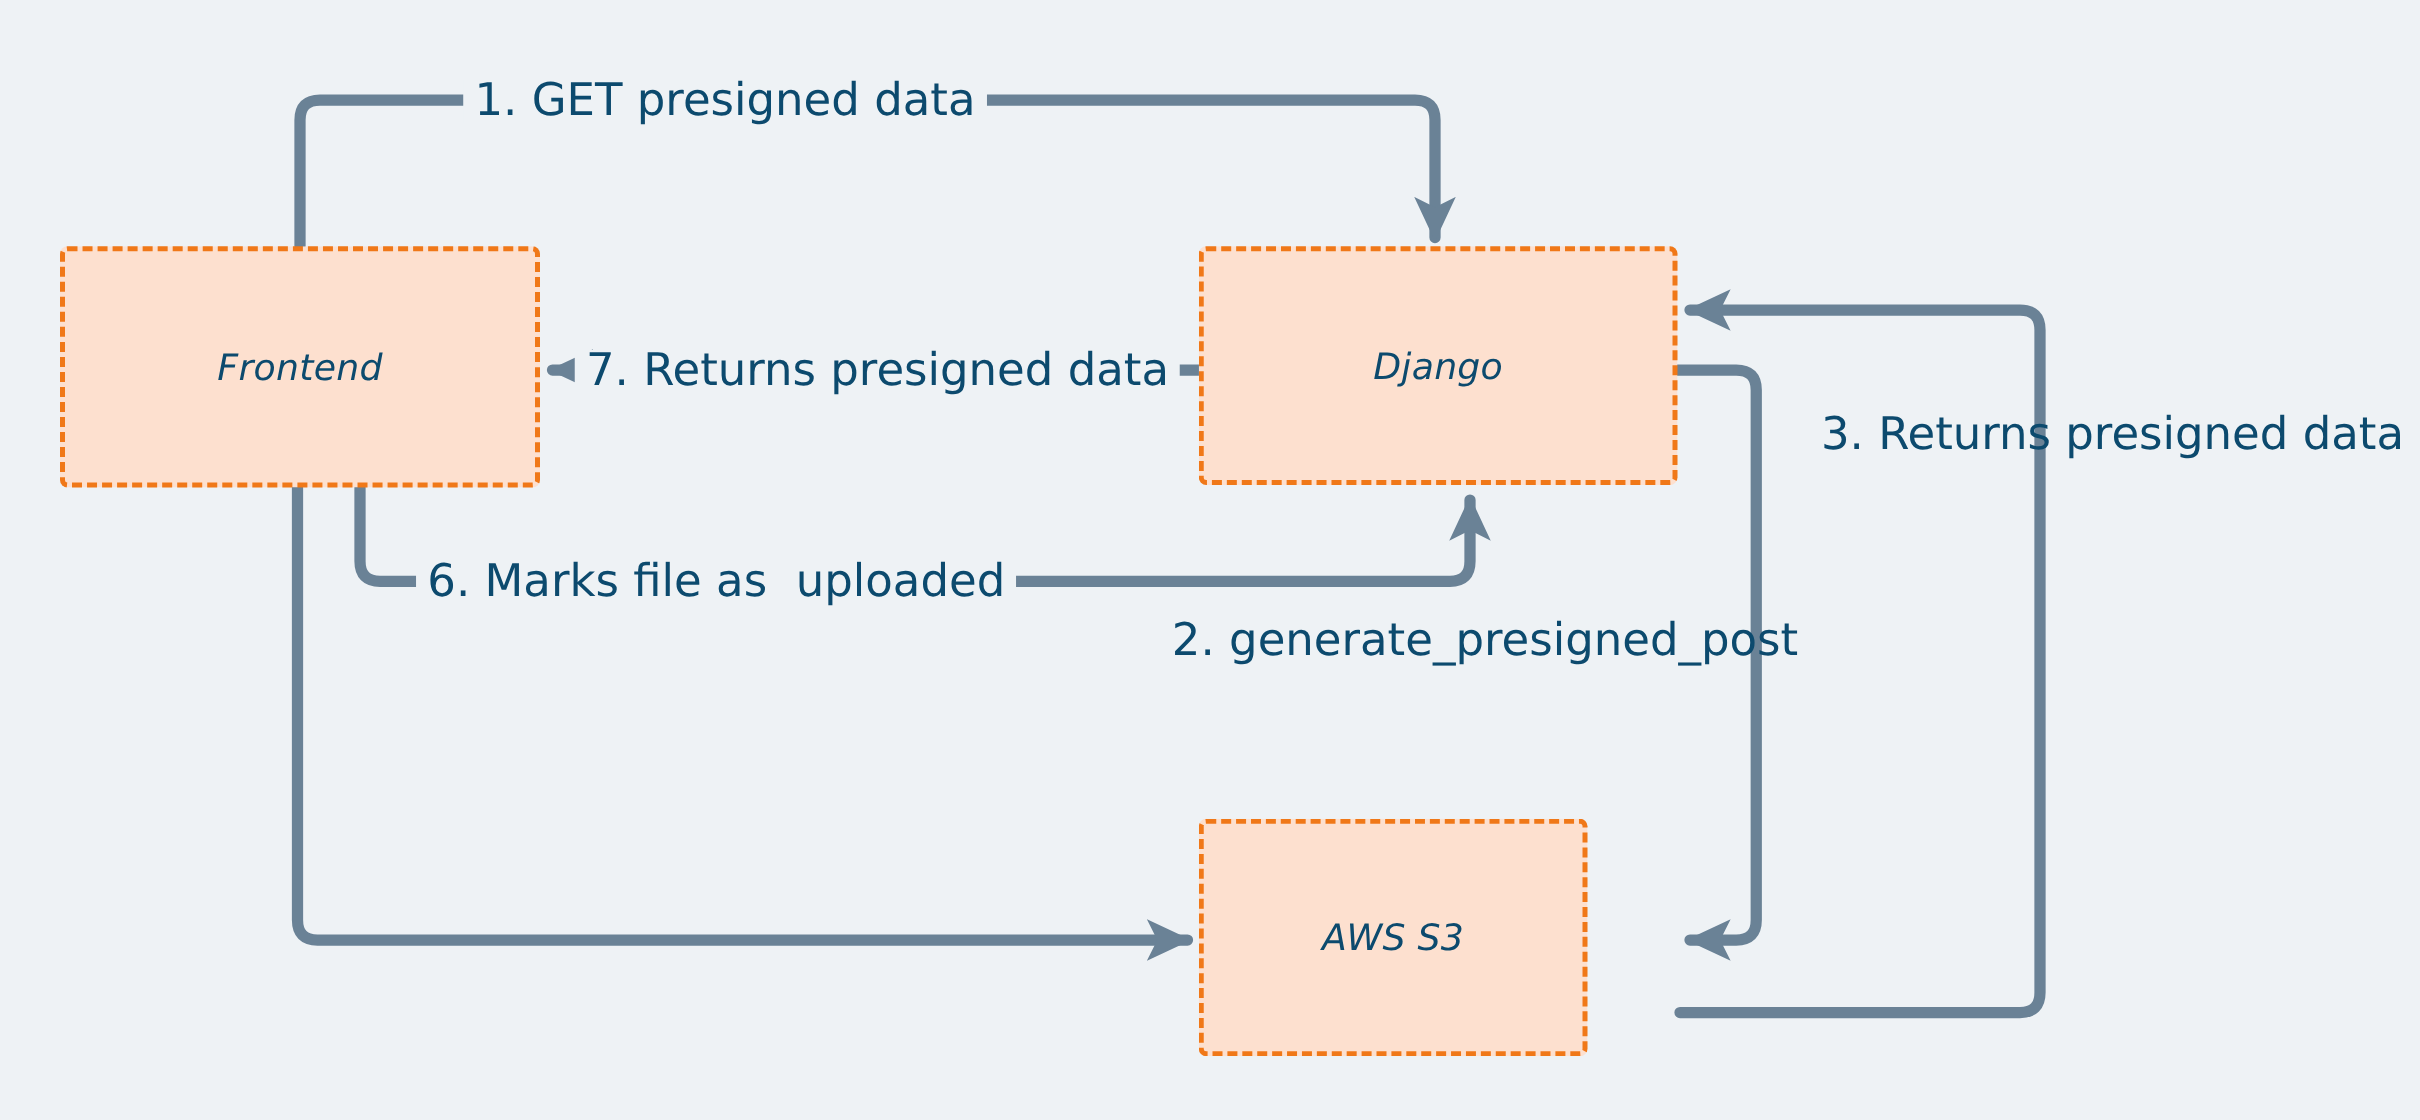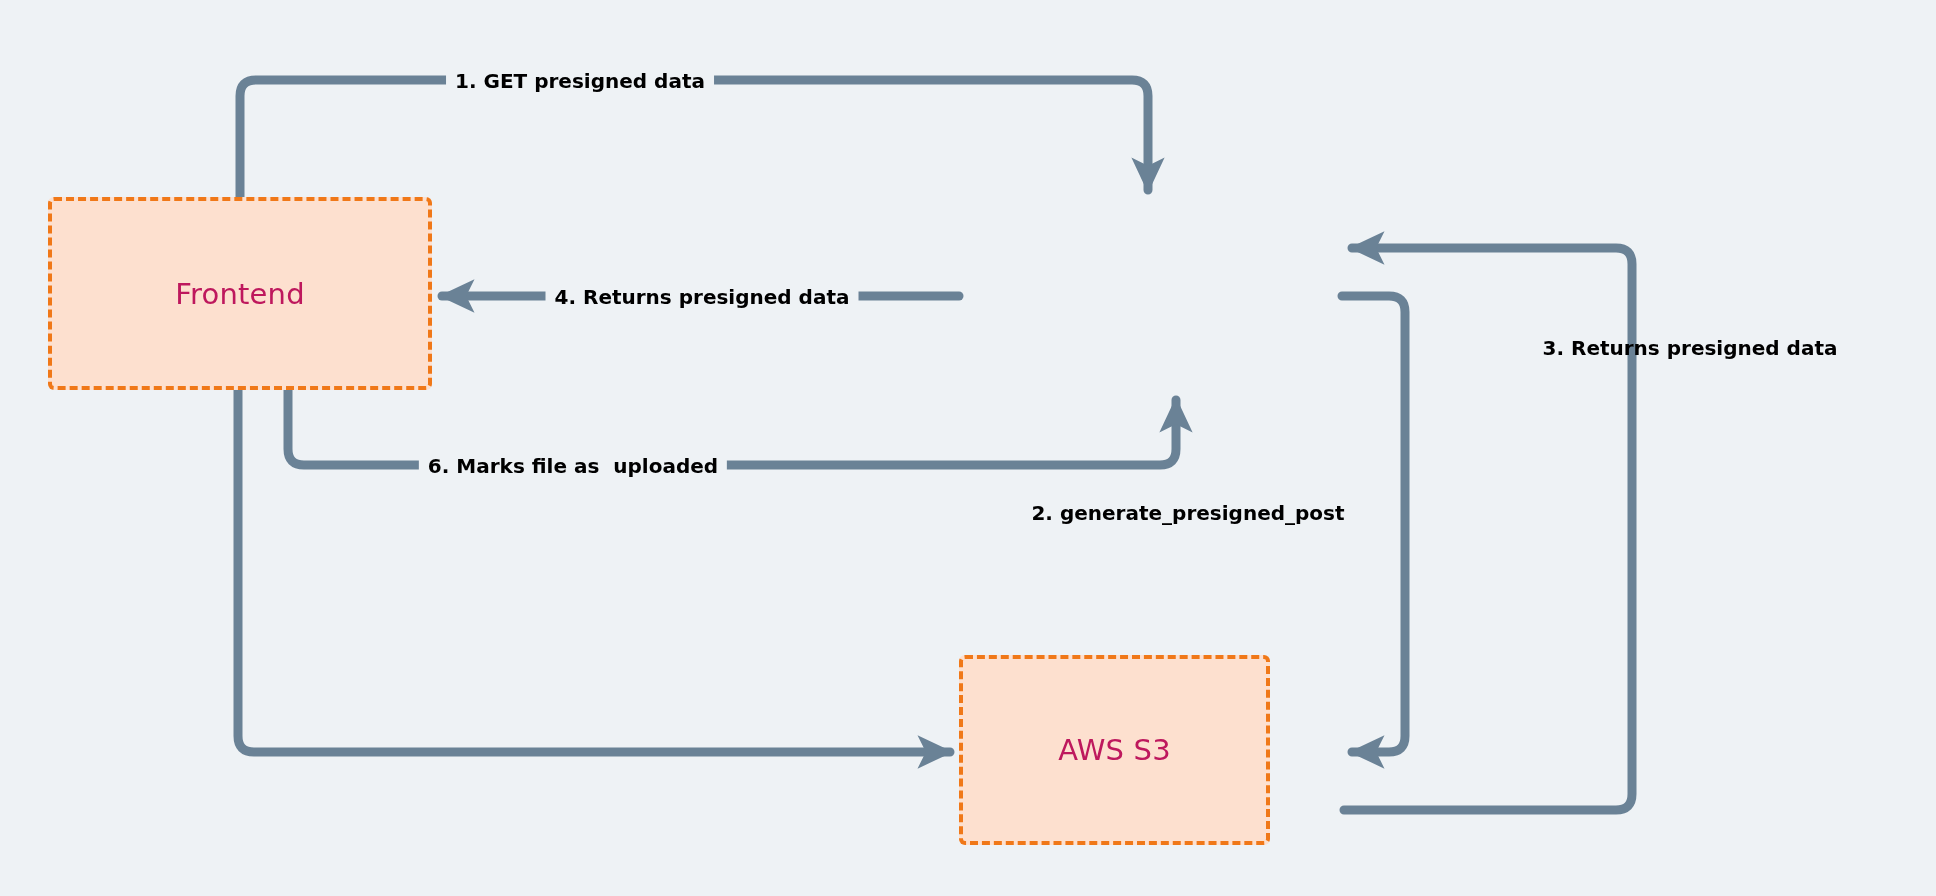--- a/index.html
+++ b/index.html
@@ -32,34 +32,34 @@
     box-sizing: border-box;
     background: #fde0cf;
     border: 4px dashed #f07818;
     border-radius: 6px;
     display: flex;
     align-items: center;
     justify-content: center;
   }
   .node-label {
     font-size: 29px;
-    color: #be185d;
+    color: #0c4a6e;
     letter-spacing: 0.2px;
     white-space: nowrap;
+    font-style: italic;
   }
   .edge-label {
     position: absolute;
-    font-size: 20px;
-    color: #000000;
+    font-size: 36px;
+    color: #0c4a6e;
     white-space: pre;
     background: #eef2f5;
     padding: 0 9px;
     line-height: 34px;
     transform: translate(-50%, -50%);
-    font-weight: bold;
   }
   .edge-label.nobg {
     background: transparent;
   }
 </style>
 </head>
 <body>
 
 <div id="diagram-root">
 
@@ -83,29 +83,32 @@
       <path d="M 238 390 L 238 736 Q 238 752 254 752 L 950 752" marker-end="url(#arrow-right)"></path>
 
       <path d="M 288 390 L 288 449 Q 288 465 304 465 L 1160 465 Q 1176 465 1176 449 L 1176 400" marker-end="url(#arrow-right)"></path>
     </g>
   </svg>
 
   <div class="node" id="node-frontend" style="left:48px; top:197px; width:384px; height:193px;">
     <span class="node-label">Frontend</span>
   </div>
 
+  <div class="node" id="node-django" style="left:959px; top:197px; width:383px; height:191px;">
+    <span class="node-label">Django</span>
+  </div>
 
   <div class="node" id="node-s3" style="left:959px; top:655px; width:311px; height:190px;">
     <span class="node-label">AWS S3</span>
   </div>
 
   <div class="edge-label" style="left:580px; top:81px;">1. GET presigned data</div>
 
   <div class="edge-label nobg" style="left:1188px; top:513px;">2. generate_presigned_post</div>
 
   <div class="edge-label nobg" style="left:1690px; top:348px;">3. Returns presigned data</div>
 
-  <div class="edge-label" style="left:702px; top:297px;">4. Returns presigned data</div>
+  <div class="edge-label" style="left:702px; top:297px;">7. Returns presigned data</div>
 
 
   <div class="edge-label" style="left:573px; top:466px;text-align:right;">6. Marks file as  uploaded</div>
 
 </div>
 
 </body></html>

